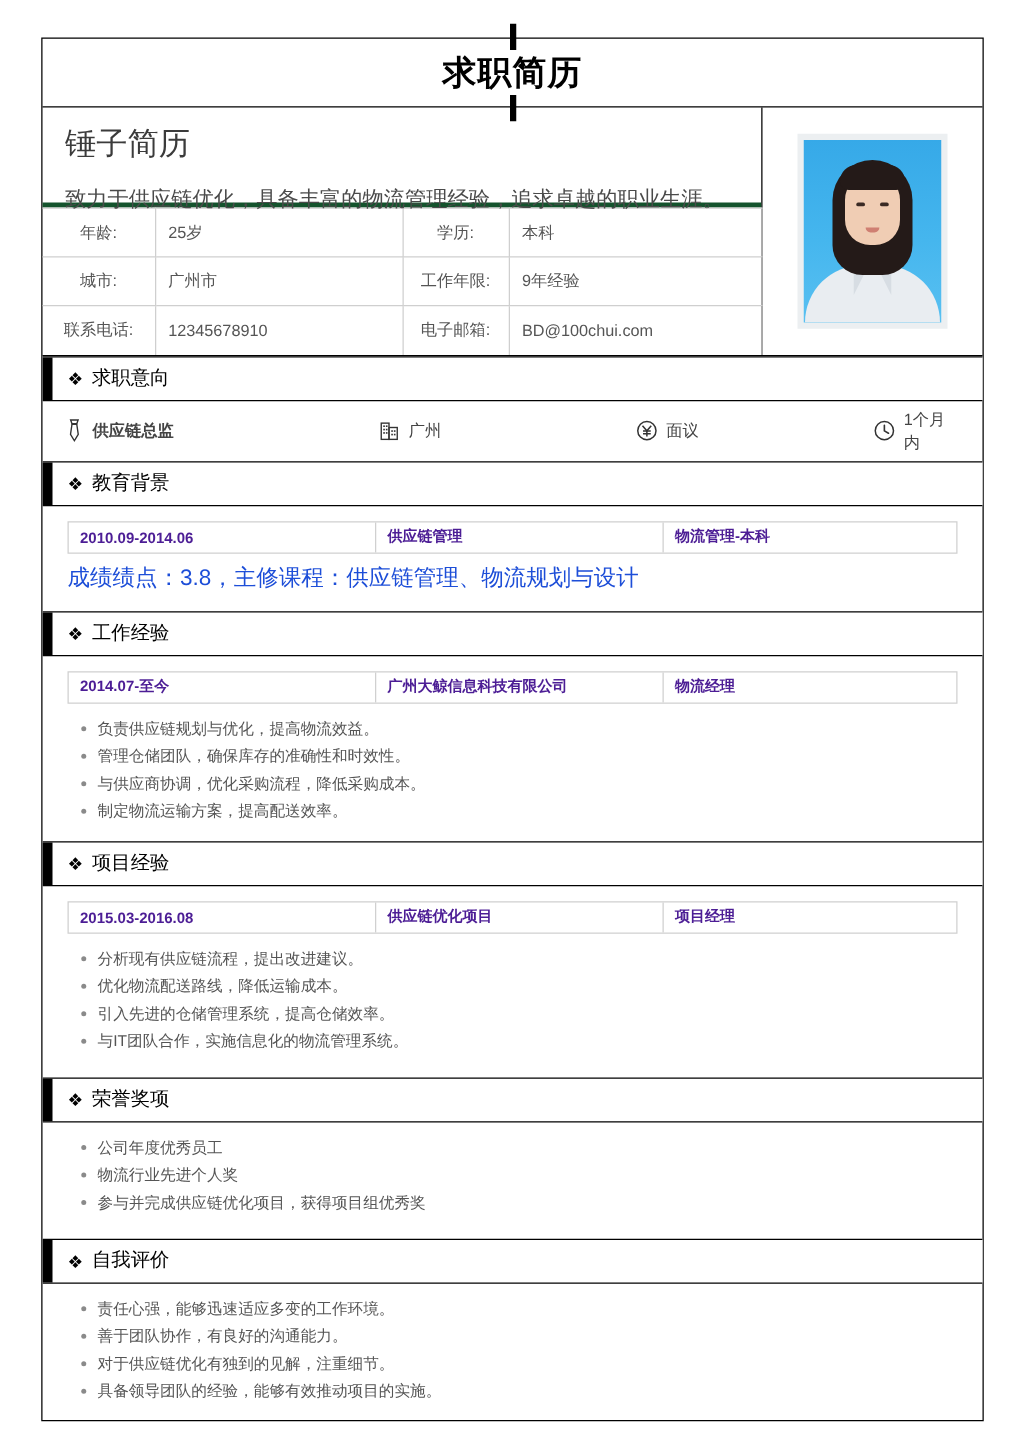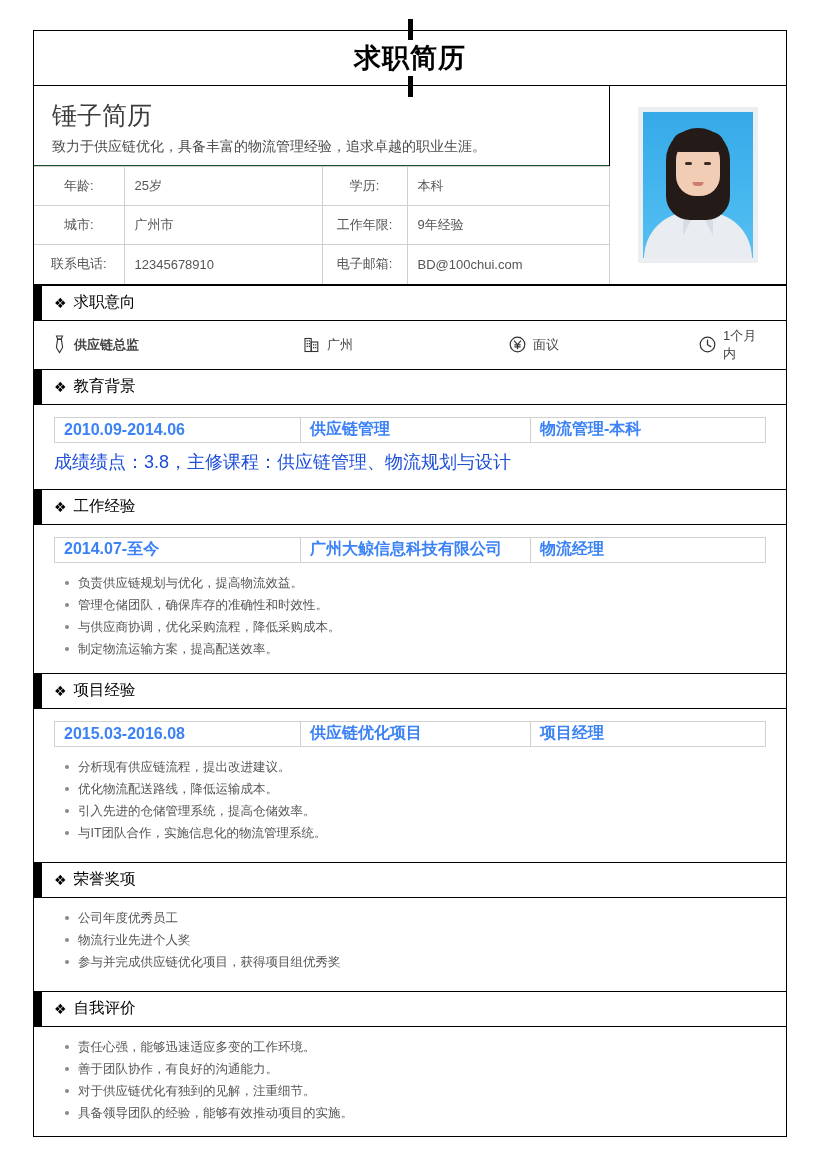--- a/index.html
+++ b/index.html
@@ -54,35 +54,35 @@
     border-bottom: 1px solid #000;
     box-sizing: border-box;
   }
   .header-left {
     width: 576px;
     box-sizing: border-box;
     border-right: 1px solid #000;
   }
   .name-block {
     padding: 12px 0 10px 18px;
-    border-bottom: 1px solid #14532d;
+    border-bottom: 4px solid #14532d;
     box-sizing: border-box;
     height: 80px;
   }
   .person-name {
     font-size: 25px;
     color: #3b3b3b;
     font-weight: 400;
     line-height: 34px;
     margin: 0;
   }
   .person-tagline {
-    font-size: 14px;
+    font-size: 17px;
     color: #4a4a4a;
-    margin-top: 6px;
+    margin-top: 20px;
     line-height: 16px;
   }
 
   table.info-table {
     width: 100%;
     border-collapse: collapse;
     table-layout: fixed;
   }
   table.info-table td {
     height: 39px;
@@ -266,23 +266,23 @@
 
   
   .triple {
     margin: 12px 20px 0 20px;
     display: flex;
     border: 1px solid #d0d0d0;
     box-sizing: border-box;
     height: 26px;
   }
   .triple > div {
-    font-size: 16px;
+    font-size: 12px;
     font-weight: 700;
-    color: #3b82f6;
+    color: #4c1d95;
     display: flex;
     align-items: center;
     padding-left: 9px;
     box-sizing: border-box;
     border-right: 1px solid #d0d0d0;
   }
   .triple > div:last-child { border-right: none; flex: 1; }
   .tc-date { width: 246px; }
   .tc-org  { width: 230px; }
 

